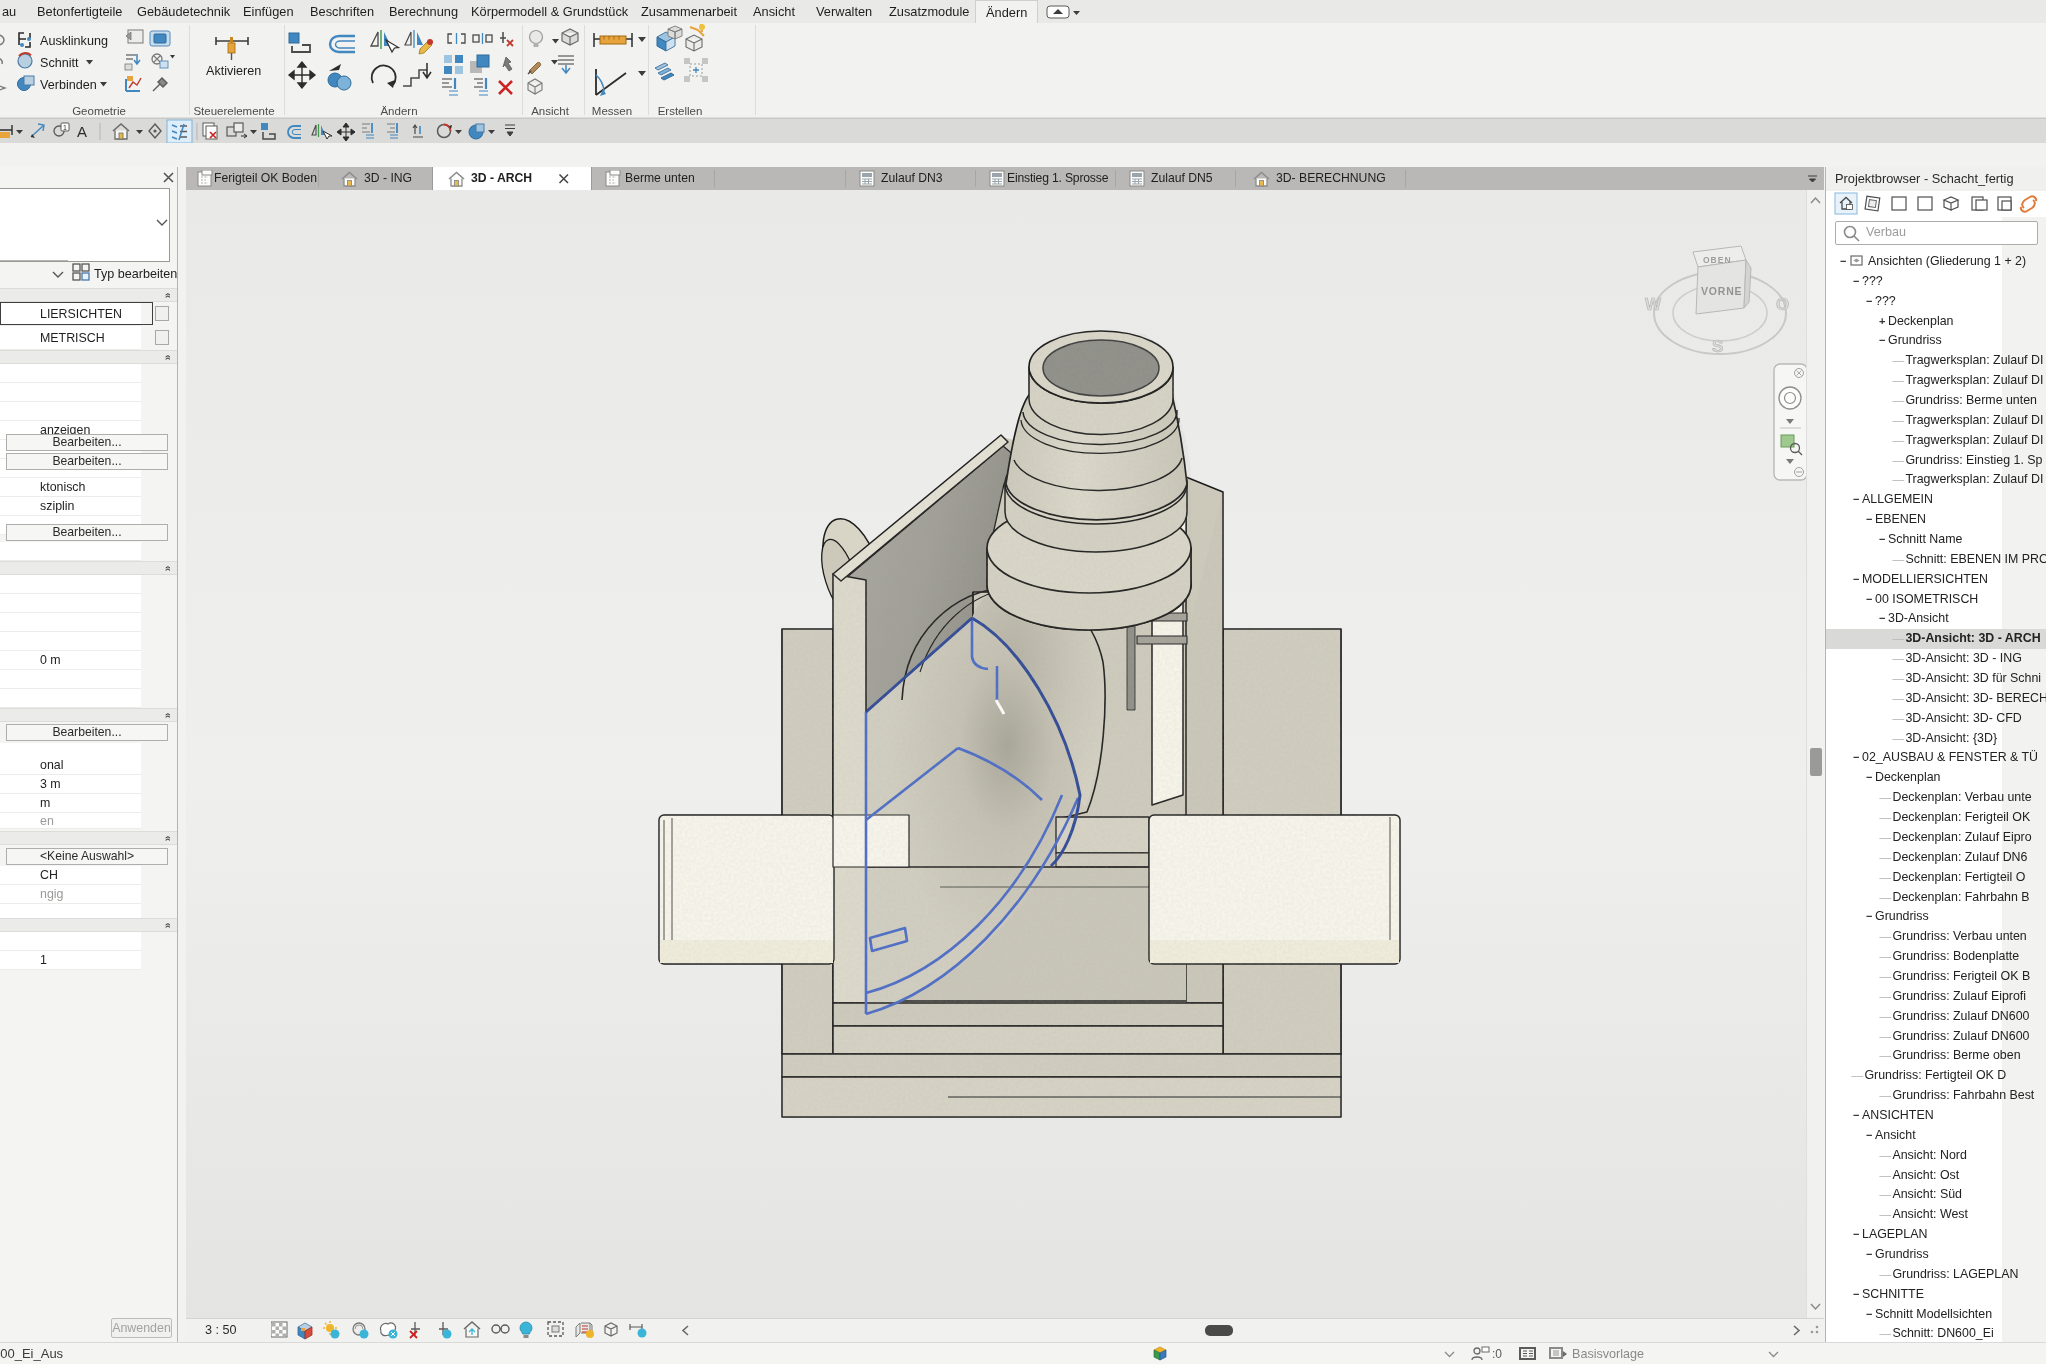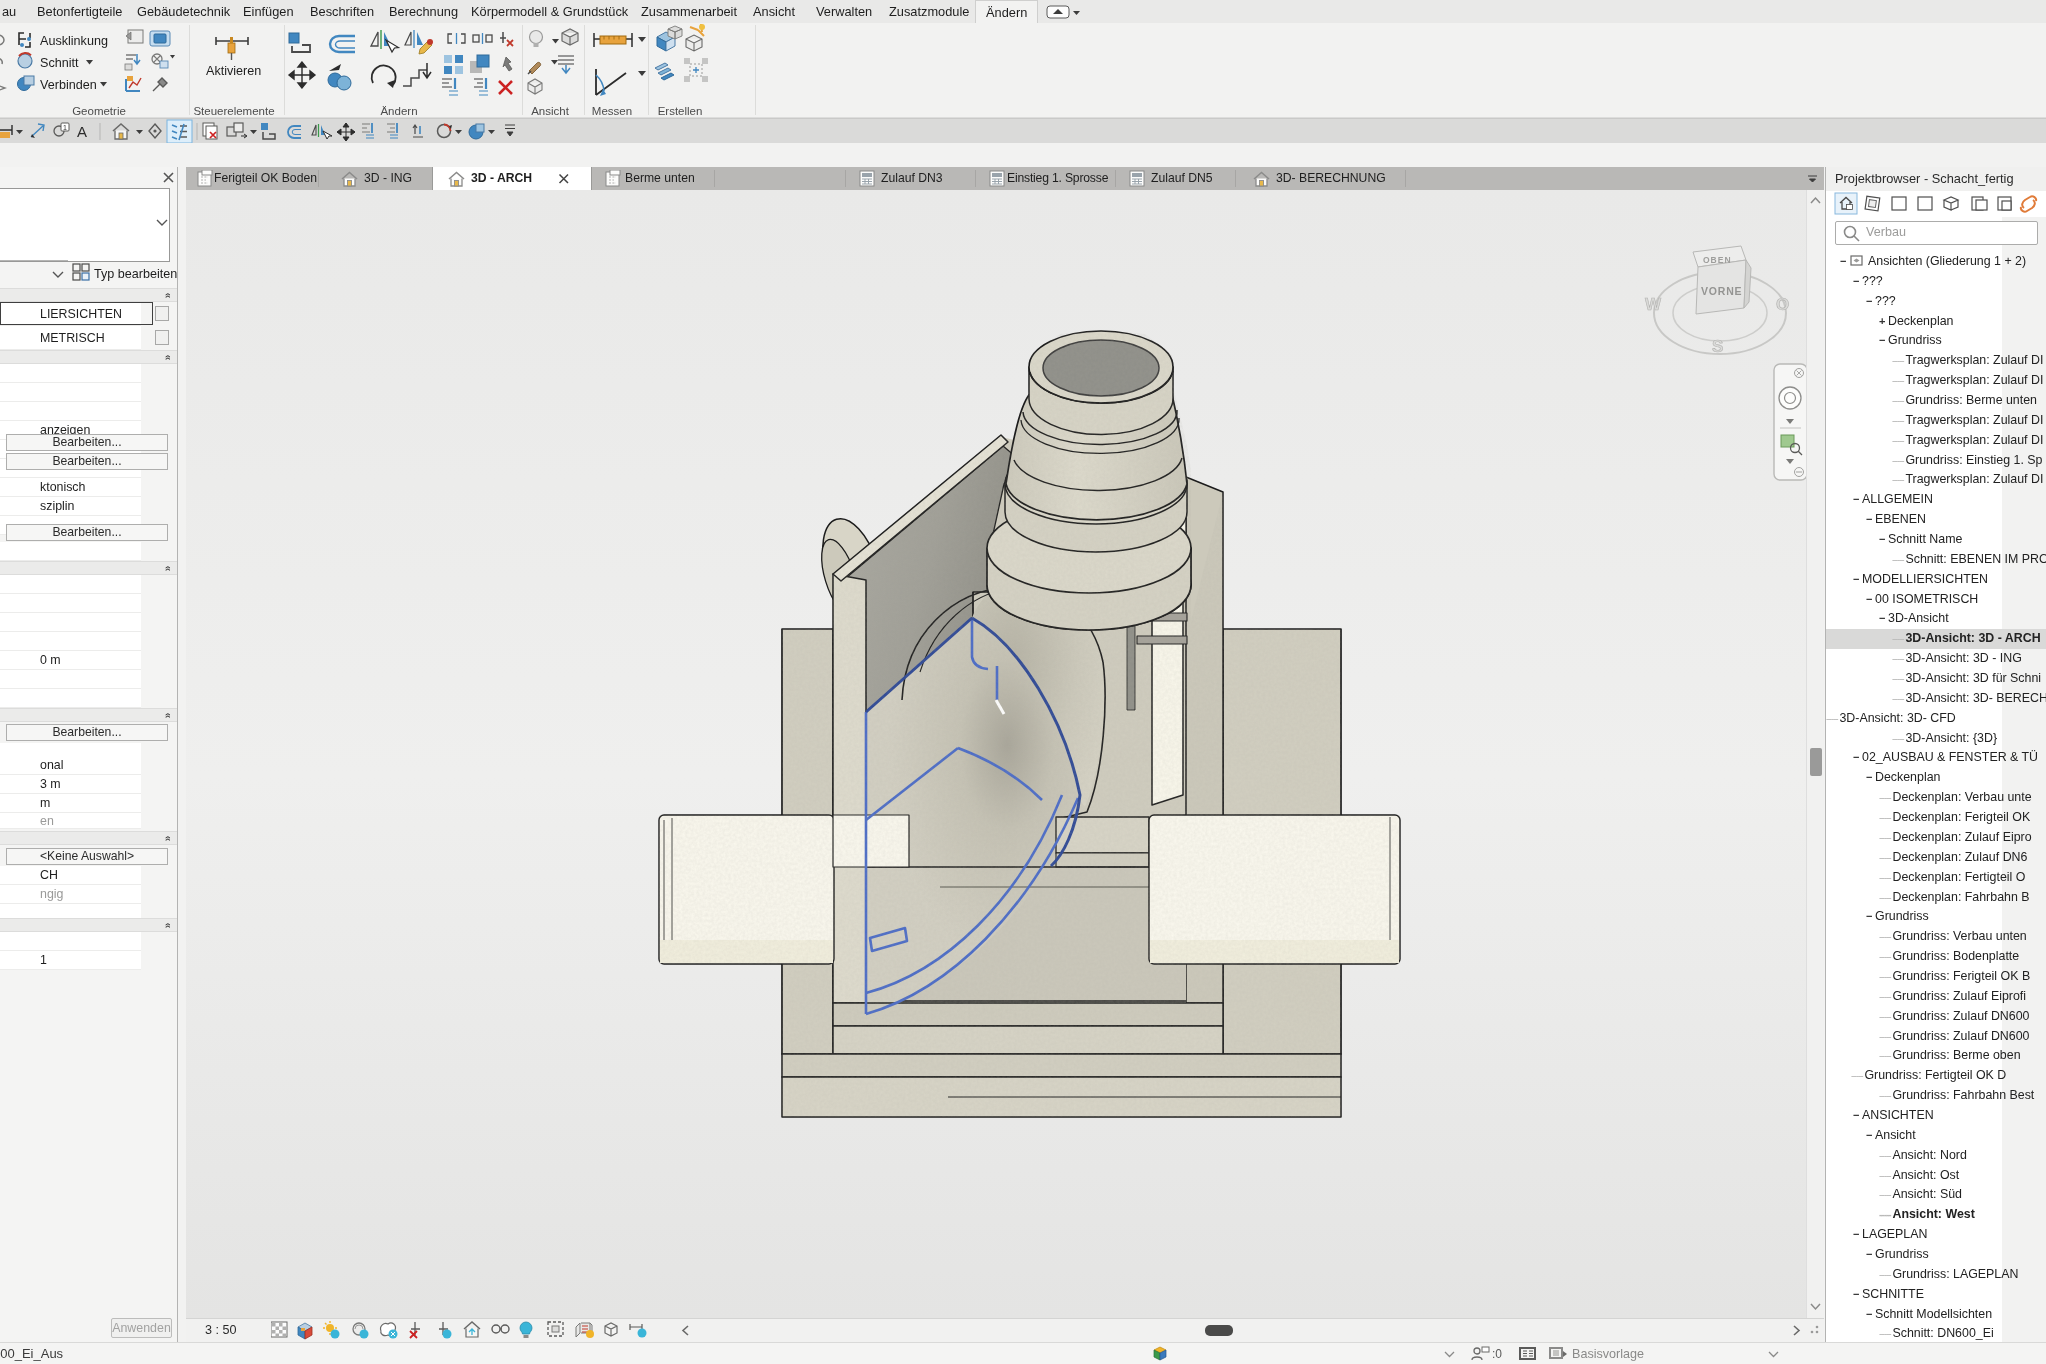--- a/index.html
+++ b/index.html
@@ -839,21 +839,21 @@
     <div class="trow" style="padding-left:40px;"><span class="texp">−</span>EBENEN</div>
     <div class="trow" style="padding-left:53px;"><span class="texp">−</span>Schnitt Name</div>
     <div class="trow" style="padding-left:66px;"><span class="tdash">-----&nbsp;</span>Schnitt: EBENEN IM PRO</div>
     <div class="trow" style="padding-left:27px;"><span class="texp">−</span>MODELLIERSICHTEN</div>
     <div class="trow" style="padding-left:40px;"><span class="texp">−</span>00 ISOMETRISCH</div>
     <div class="trow" style="padding-left:53px;"><span class="texp">−</span>3D-Ansicht</div>
     <div class="trow" style="padding-left:66px;background:#d9d9d8;"><span class="tdash">-----&nbsp;</span><b>3D-Ansicht: 3D - ARCH</b></div>
     <div class="trow" style="padding-left:66px;"><span class="tdash">-----&nbsp;</span>3D-Ansicht: 3D - ING</div>
     <div class="trow" style="padding-left:66px;"><span class="tdash">-----&nbsp;</span>3D-Ansicht: 3D für Schni</div>
     <div class="trow" style="padding-left:66px;"><span class="tdash">-----&nbsp;</span>3D-Ansicht: 3D- BERECH</div>
-    <div class="trow" style=""><span class="tdash">-----&nbsp;</span>3D-Ansicht: 3D- CFD</div>
+    <div class="trow" style="padding-left:66px;"><span class="tdash">-----&nbsp;</span>3D-Ansicht: 3D- CFD</div>
     <div class="trow" style="padding-left:66px;"><span class="tdash">-----&nbsp;</span>3D-Ansicht: {3D}</div>
     <div class="trow" style="padding-left:27px;"><span class="texp">−</span>02_AUSBAU &amp; FENSTER &amp; TÜ</div>
     <div class="trow" style="padding-left:40px;"><span class="texp">−</span>Deckenplan</div>
     <div class="trow" style="padding-left:53px;"><span class="tdash">-----&nbsp;</span>Deckenplan: Verbau unte</div>
     <div class="trow" style="padding-left:53px;"><span class="tdash">-----&nbsp;</span>Deckenplan: Ferigteil OK</div>
     <div class="trow" style="padding-left:53px;"><span class="tdash">-----&nbsp;</span>Deckenplan: Zulauf Eipro</div>
     <div class="trow" style="padding-left:53px;"><span class="tdash">-----&nbsp;</span>Deckenplan: Zulauf DN6</div>
     <div class="trow" style="padding-left:53px;"><span class="tdash">-----&nbsp;</span>Deckenplan: Fertigteil O</div>
     <div class="trow" style="padding-left:53px;"><span class="tdash">-----&nbsp;</span>Deckenplan: Fahrbahn B</div>
     <div class="trow" style="padding-left:40px;"><span class="texp">−</span>Grundriss</div>
@@ -864,21 +864,21 @@
     <div class="trow" style="padding-left:53px;"><span class="tdash">-----&nbsp;</span>Grundriss: Zulauf DN600</div>
     <div class="trow" style="padding-left:53px;"><span class="tdash">-----&nbsp;</span>Grundriss: Zulauf DN600</div>
     <div class="trow" style="padding-left:53px;"><span class="tdash">-----&nbsp;</span>Grundriss: Berme oben</div>
     <div class="trow" style="padding-left:25px;"><span class="tdash">-----&nbsp;</span>Grundriss: Fertigteil OK D</div>
     <div class="trow" style="padding-left:53px;"><span class="tdash">-----&nbsp;</span>Grundriss: Fahrbahn Best</div>
     <div class="trow" style="padding-left:27px;"><span class="texp">−</span>ANSICHTEN</div>
     <div class="trow" style="padding-left:40px;"><span class="texp">−</span>Ansicht</div>
     <div class="trow" style="padding-left:53px;"><span class="tdash">-----&nbsp;</span>Ansicht: Nord</div>
     <div class="trow" style="padding-left:53px;"><span class="tdash">-----&nbsp;</span>Ansicht: Ost</div>
     <div class="trow" style="padding-left:53px;"><span class="tdash">-----&nbsp;</span>Ansicht: Süd</div>
-    <div class="trow" style="padding-left:53px;font-weight:bold;"><span class="tdash">-----&nbsp;</span>Ansicht: West</div>
+    <div class="trow" style="padding-left:53px;"><span class="tdash">-----&nbsp;</span>Ansicht: West</div>
     <div class="trow" style="padding-left:27px;"><span class="texp">−</span>LAGEPLAN</div>
     <div class="trow" style="padding-left:40px;"><span class="texp">−</span>Grundriss</div>
     <div class="trow" style="padding-left:53px;"><span class="tdash">-----&nbsp;</span>Grundriss: LAGEPLAN</div>
     <div class="trow" style="padding-left:27px;"><span class="texp">−</span>SCHNITTE</div>
     <div class="trow" style="padding-left:40px;"><span class="texp">−</span>Schnitt Modellsichten</div>
     <div class="trow" style="padding-left:53px;"><span class="tdash">-----&nbsp;</span>Schnitt: DN600_Ei</div>
   </div>
 </div>
 
 <div id="statusbar">

